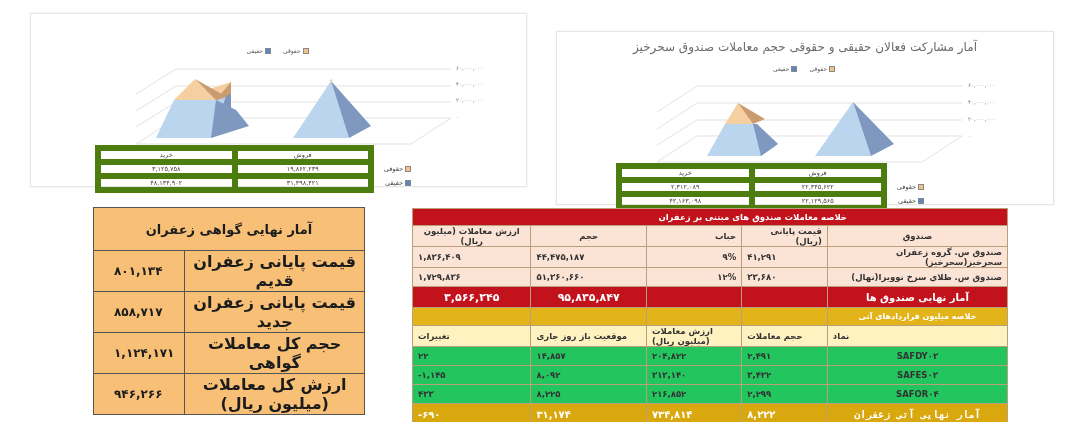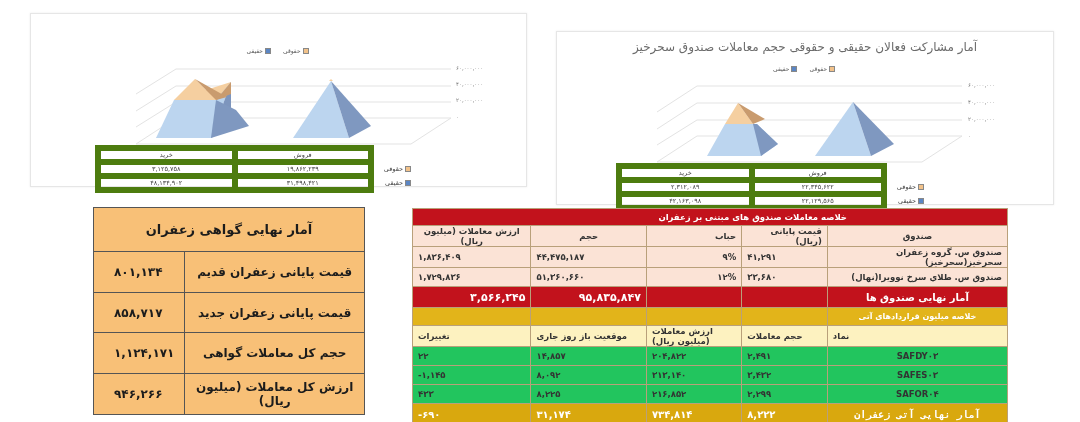--- a/index.html
+++ b/index.html
@@ -13,32 +13,32 @@
   .dt { position: absolute; border-collapse: collapse; font-size: 6.5px; color: #444; direction: rtl; }
   .dt td { border: 6px solid #4d7c0f; text-align: center; height: 13px; }
   .dt td.lab { border: none; text-align: right; padding-left: 2px; width: 40px; white-space: nowrap; }
   .dt td.lab span.sw { display: inline-block; width: 6px; height: 6px; border: 1px solid #888; vertical-align: middle; margin-left: 2px; }
   .ytick { position: absolute; font-size: 5.5px; color: #777; }
 
   
   .saffron { position: absolute; left: 93px; top: 207px; width: 272px; height: 208px; border: 1.5px solid #3a3a3a; border-collapse: collapse; direction: rtl; background: #f8c077; }
   .saffron td { border: 1px solid #555; font-weight: bold; color: #1c1c1c; }
   .saffron .hdr { height: 41px; text-align: center; font-size: 13px; }
-  .saffron .lbl { text-align: center; font-size: 12px; width: 190px; height: 38px; }
+  .saffron .lbl { text-align: center; font-size: 16px; width: 190px; height: 38px; }
   .saffron .val { text-align: right; padding-right: 10px; font-size: 12px; direction: ltr; text-align: left; padding-left: 20px; }
 
   
   .funds { position: absolute; left: 412px; top: 208px; width: 596px; border-collapse: collapse; direction: rtl; font-size: 8.5px; color: #333; }
   .funds td { border: 1px solid #b9a07a; height: 19px; padding: 0 5px; font-weight: bold; }
   .funds .title-red td { background: #c2121c; color: #fff; font-weight: bold; text-align: right; height: 17px; }
   .funds .hdr-pink td { background: #fbe3d6; text-align: center; }
   .funds .row-pink td { background: #fbe3d6; text-align: left; direction: ltr; }
   .funds .row-pink td.name { text-align: right; direction: rtl; }
   .funds .row-pink td.bub { text-align: right; direction: ltr; }
-  .funds .tot-red td { background: #c2121c; color: #fff; font-weight: bold; font-size: 11px; height: 21px; text-align: right; direction: ltr; }
+  .funds .tot-red td { background: #c2121c; color: #fff; font-weight: bold; font-size: 11px; height: 21px; text-align: center; direction: ltr; }
   .funds .tot-red td.name { text-align: center; direction: rtl; font-size: 10px; }
   .funds .title-gold td { background: #e2b41a; color: #fff; height: 18px; }
   .funds .title-gold td.name { text-align: center; font-size: 8px; }
   .funds .hdr-y td { background: #fdf2c0; text-align: left; }
   .funds .row-y td { background: #22c55e; text-align: left; direction: ltr; }
   .funds .row-y td.sym { text-align: center; }
   .funds .tot-gold td { background: #d9a80e; color: #fff; font-weight: bold; font-size: 10px; height: 22px; text-align: left; direction: ltr; }
   .funds .tot-gold td.name { text-align: center; direction: rtl; font-family: Liberation Mono, monospace; }
 </style>
 </head>

